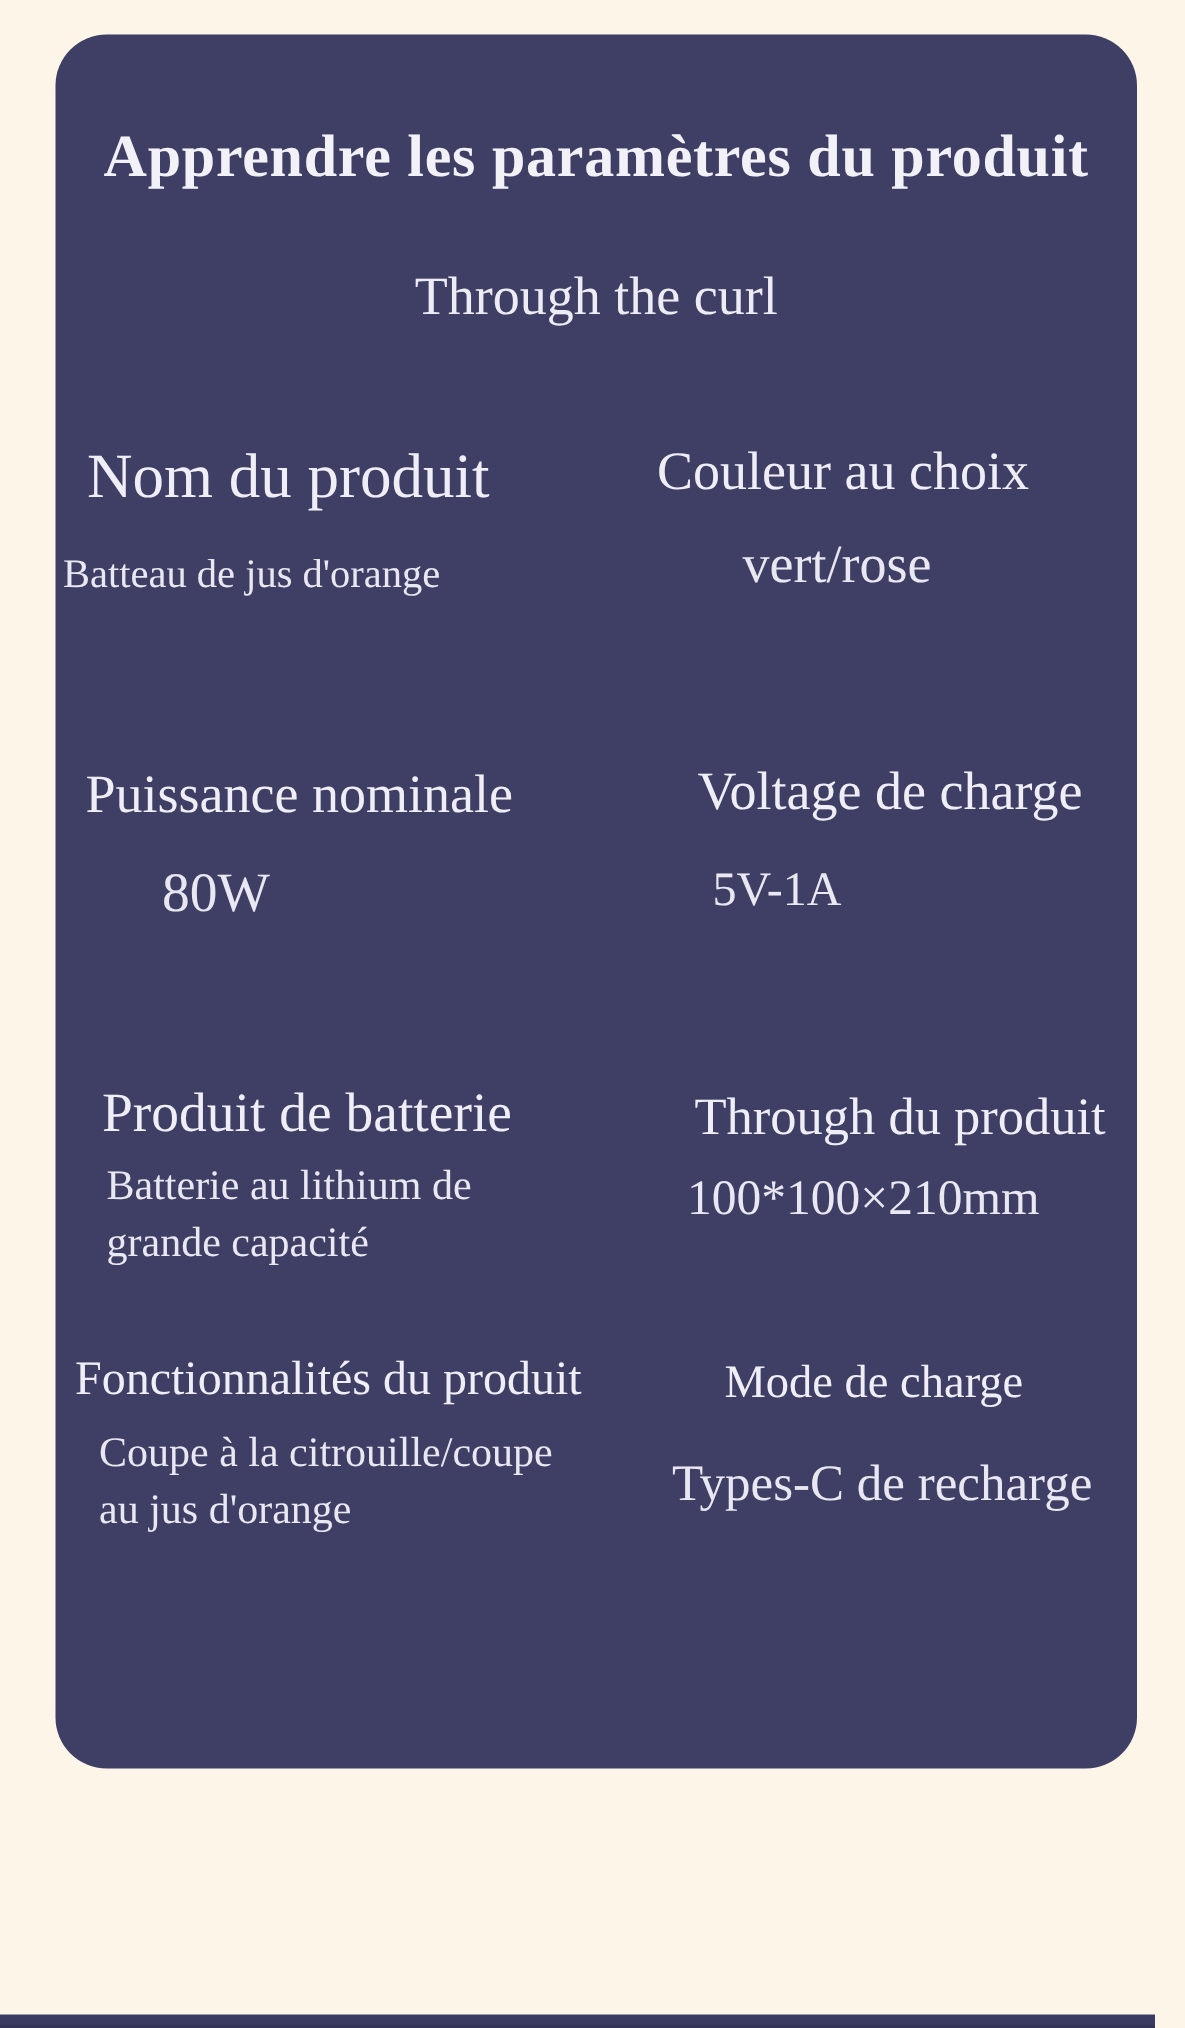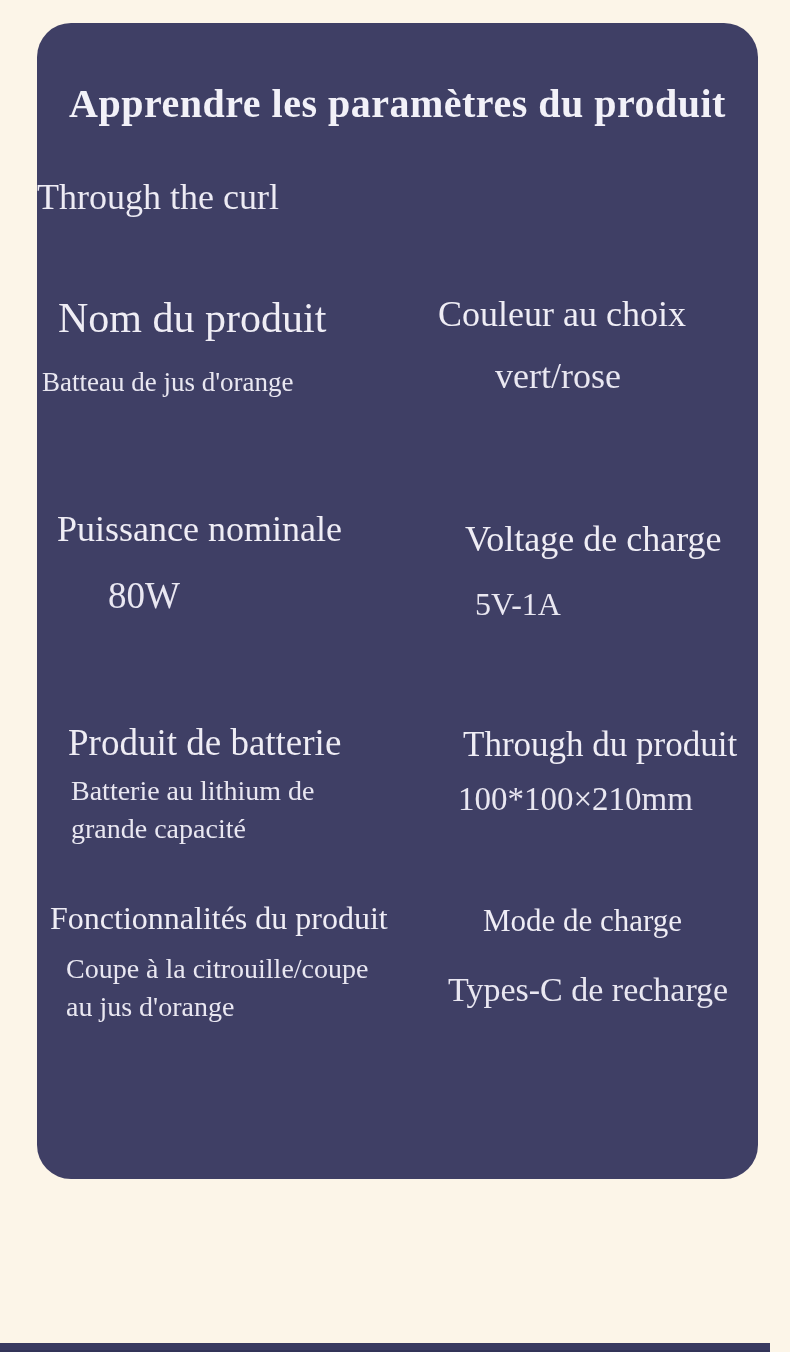--- a/index.html
+++ b/index.html
@@ -31,20 +31,21 @@
     font-weight: bold;
     letter-spacing: 0.5px;
     color: #F2F1F8;
     line-height: 1.1;
     white-space: nowrap;
   }
   .panel-subtitle {
     position: absolute;
     left: 0; right: 0;
     top: 155px;
+    text-align: center;
     font-size: 36px;
     font-weight: normal;
     color: #EDEBF4;
     line-height: 1.1;
   }
   .cell { position: absolute; }
   .lbl { line-height: 1.1; white-space: nowrap; color: #EENONE; color: #EFEDF5; }
   .val { line-height: 1.15; white-space: pre-line; color: #E9E7F1; }
 
   .c0 { left: 21px;  top: 272px; }
@@ -52,21 +53,21 @@
   .c0 .val { font-size: 27px; margin: 26px 0 0 -16px; }
 
   .c1 { left: 401px; top: 272px; }
   .c1 .lbl { font-size: 36px; }
   .c1 .val { font-size: 36px; margin: 21px 0 0 57px; }
 
   .c2 { left: 20px;  top: 487px; }
   .c2 .lbl { font-size: 36px; }
   .c2 .val { font-size: 37px; margin: 25px 0 0 51px; }
 
-  .c3 { left: 428px; top: 497px; }
+  .c3 { left: 428px; top: 485px; }
   .c3 .lbl { font-size: 36px; }
   .c3 .val { font-size: 32px; margin: 26px 0 4px 10px; }
 
   .c4 { left: 31px;  top: 700px; }
   .c4 .lbl { font-size: 37px; }
   .c4 .val { font-size: 28px; margin: 8px 0 0 3px; line-height: 1.36; }
 
   .c5 { left: 426px; top: 703px; }
   .c5 .lbl { font-size: 35px; }
   .c5 .val { font-size: 33px; margin: 16px 0 0 -5px; }

